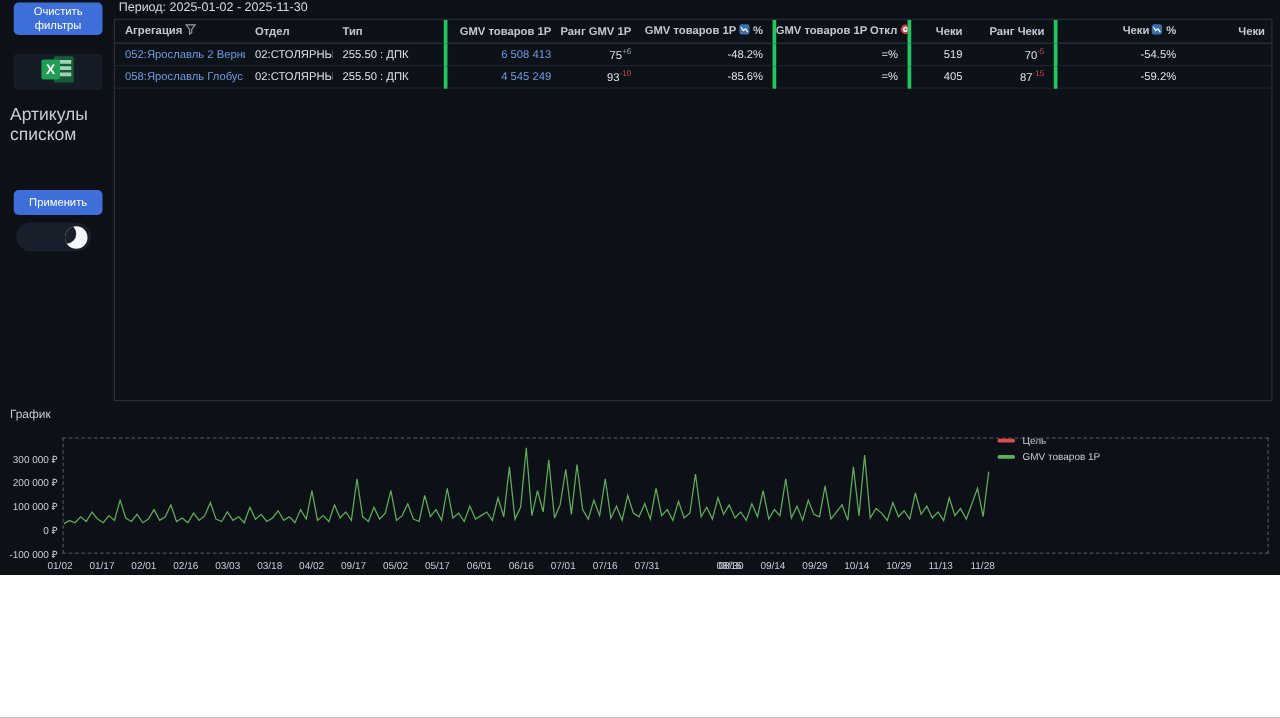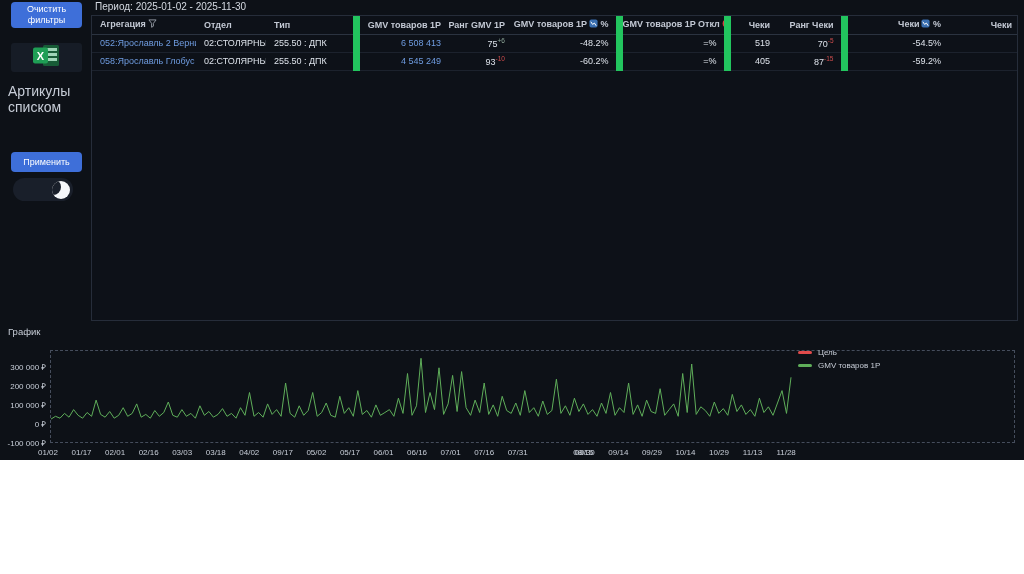--- a/index.html
+++ b/index.html
@@ -33,21 +33,21 @@
 
   
   .table-panel { position:absolute; left:91px; top:15px; width:927px; height:306px;
                  border:1px solid #262d3a; background:#0d1118; overflow:hidden; }
   table.grid { border-collapse:collapse; table-layout:fixed; width:927px; font-size:9px; }
   table.grid th { font-weight:bold; color:#c3c9d4; height:18px; white-space:nowrap; overflow:hidden;
                   border-bottom:1px solid #2b3340; }
   table.grid td { height:18px; white-space:nowrap; overflow:hidden; border-bottom:1px solid #1c222d; color:#dde2ea; }
   table.grid .al { text-align:left; padding-left:8px; }
   table.grid .ar { text-align:right; padding-right:7px; }
-  table.grid .brd { border-right:7px solid #22c55e; }
+  table.grid .brd { border-right:3px solid #22c55e; }
   .lnk { color:#6f9ce0; cursor:pointer; text-decoration:none; }
   .neg { color:#cf4d4d; }
   .grn { color:#55b055; }
   sup { font-size:6.5px; }
   .sup-neg { color:#cf4d4d; }
   .sup-pos { color:#8fa89a; }
   .hdr-ic { display:inline-block; vertical-align:-1px; margin-left:2px; }
 
   
   .chart-title { position:absolute; left:8px; top:326px; font-size:9.5px; color:#c7cdd7; }
@@ -135,21 +135,21 @@
             <td class="ar brd"><span>70</span><sup class="sup-neg">-5</sup></td>
             <td class="ar neg">-54.5%</td>
             <td class="ar"></td>
           </tr>
           <tr>
             <td class="al"><span class="lnk">058:Ярославль Глобус</span></td>
             <td class="al">02:СТОЛЯРНЫ...</td>
             <td class="al brd">255.50 : ДПК</td>
             <td class="ar"><span class="lnk">4 545 249</span></td>
             <td class="ar"><span>93</span><sup class="sup-neg">-10</sup></td>
-            <td class="ar brd neg">-60.2%</td>
+            <td class="ar brd neg">-85.6%</td>
             <td class="ar brd grn">=%</td>
             <td class="ar">405</td>
             <td class="ar brd"><span>87</span><sup class="sup-neg">-15</sup></td>
             <td class="ar neg">-59.2%</td>
             <td class="ar"></td>
           </tr>
         </tbody>
     </table>
   </div>
 

